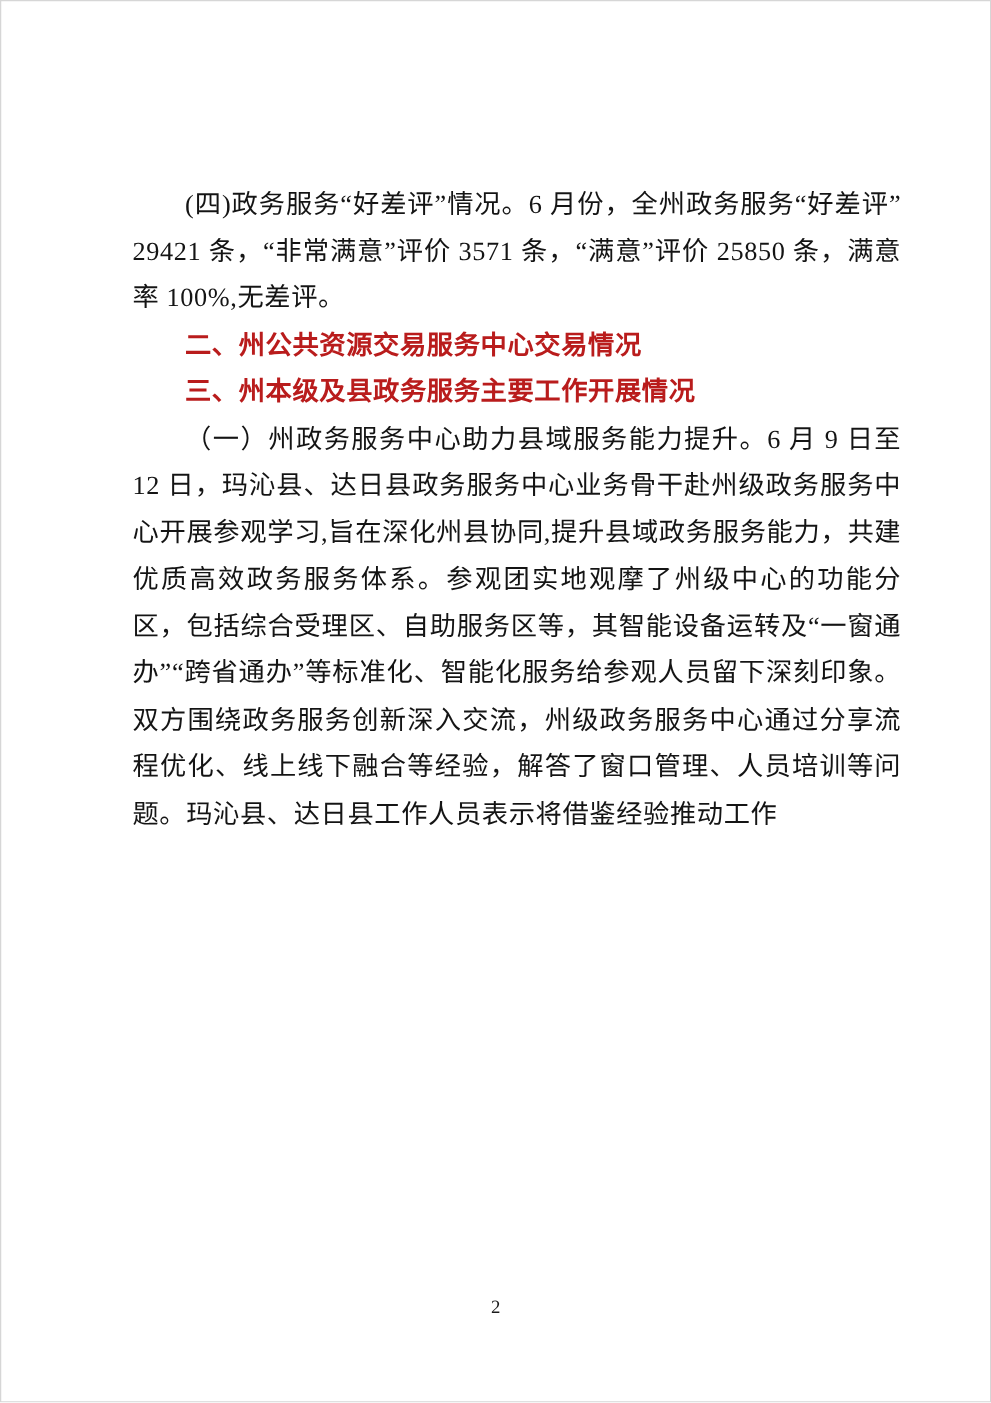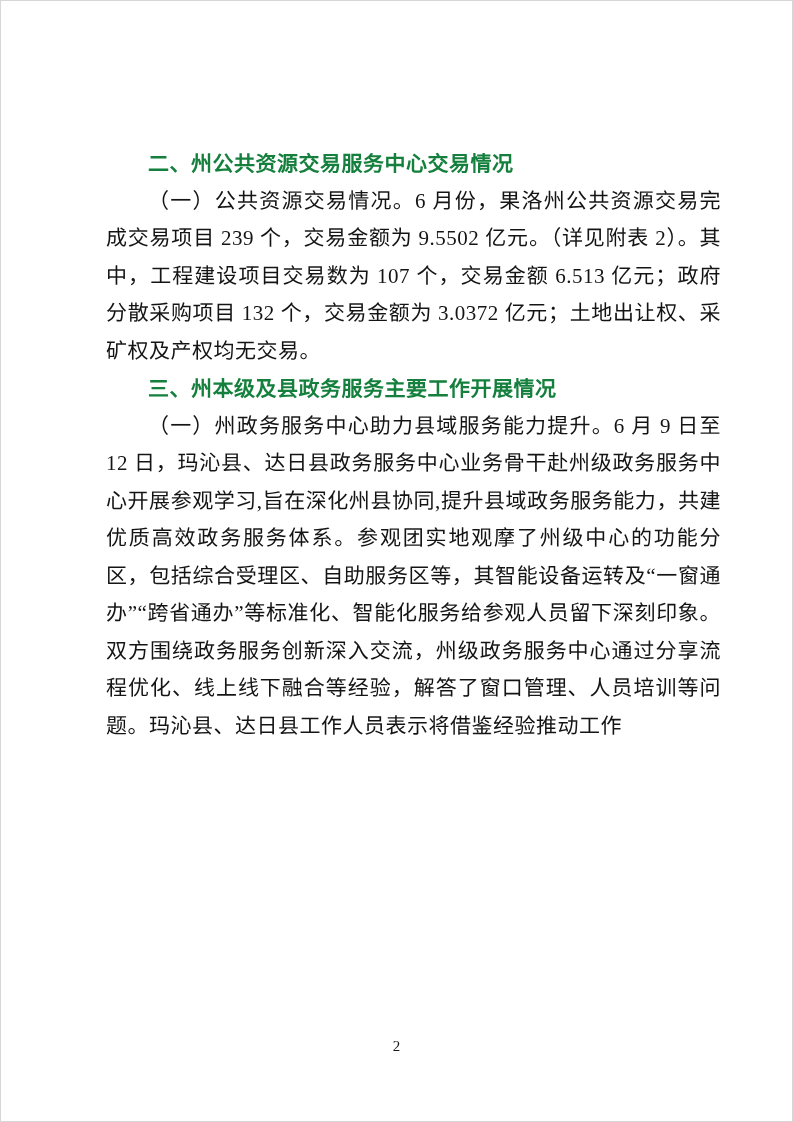--- a/index.html
+++ b/index.html
@@ -34,38 +34,38 @@
     font-family: "Liberation Serif", serif;
   }
   .heading {
     margin: 0;
     font-size: 21px;
     line-height: 37.5px;
     text-indent: 2em;
     font-weight: 700;
     font-family: "Liberation Sans", sans-serif;
     letter-spacing: 0.5px;
-    color: #15803d;
+    color: #b91c1c;
   }
   .page-number {
     position: absolute;
     top: 1036px;
     left: 0;
     width: 100%;
     text-align: center;
     font-size: 15px;
     line-height: 18px;
     color: #1a1a1a;
     font-family: "Liberation Serif", serif;
   }
 </style>
 </head>
 <body>
 
 <div class="page">
   <div class="content">
+    <p class="para">(四)政务服务“好差评”情况。6 月份，全州政务服务“好差评” 29421 条，“非常满意”评价 3571 条，“满意”评价 25850 条，满意率 100%,无差评。</p>
     <h2 class="heading">二、州公共资源交易服务中心交易情况</h2>
-    <p class="para">（一）公共资源交易情况。6 月份，果洛州公共资源交易完成交易项目 239 个，交易金额为 9.5502 亿元。（详见附表 2）。其中，工程建设项目交易数为 107 个，交易金额 6.513 亿元；政府分散采购项目 132 个，交易金额为 3.0372 亿元；土地出让权、采矿权及产权均无交易。</p>
     <h2 class="heading">三、州本级及县政务服务主要工作开展情况</h2>
     <p class="para">（一）州政务服务中心助力县域服务能力提升。6 月 9 日至 12 日，玛沁县、达日县政务服务中心业务骨干赴州级政务服务中心开展参观学习,旨在深化州县协同,提升县域政务服务能力，共建优质高效政务服务体系。参观团实地观摩了州级中心的功能分区，包括综合受理区、自助服务区等，其智能设备运转及“一窗通办”“跨省通办”等标准化、智能化服务给参观人员留下深刻印象。双方围绕政务服务创新深入交流，州级政务服务中心通过分享流程优化、线上线下融合等经验，解答了窗口管理、人员培训等问题。玛沁县、达日县工作人员表示将借鉴经验推动工作</p>
   </div>
   <div class="page-number">2</div>
 </div>
 
 </body></html>

